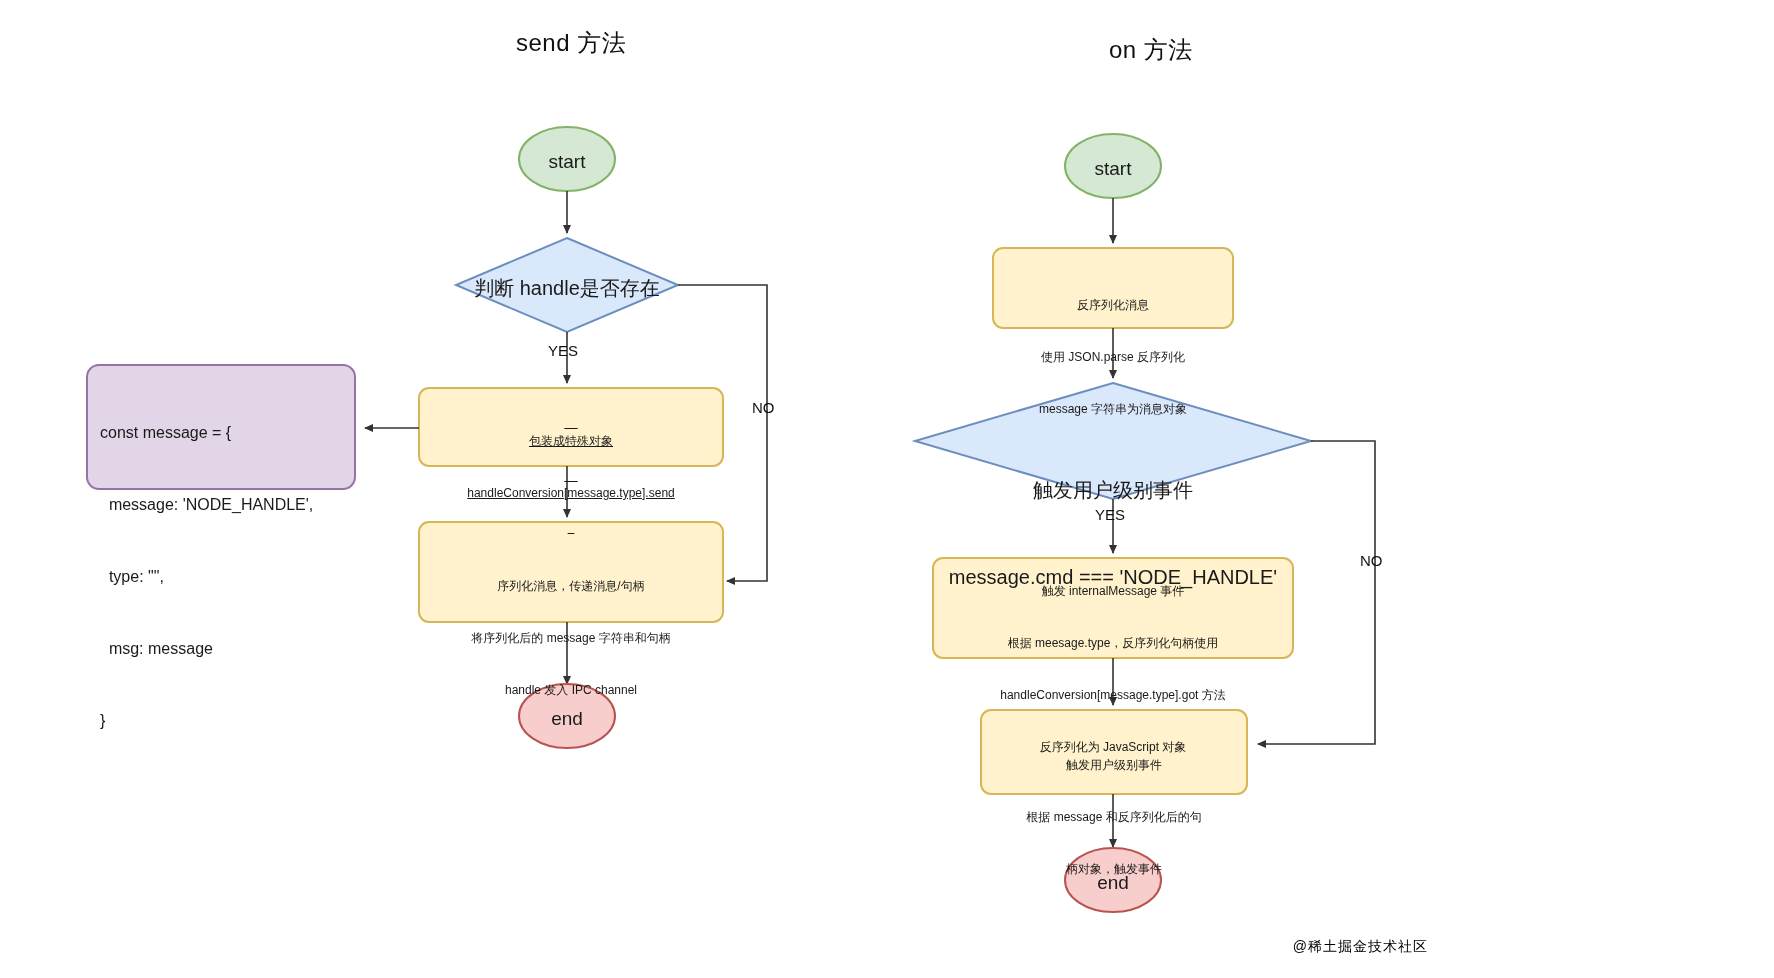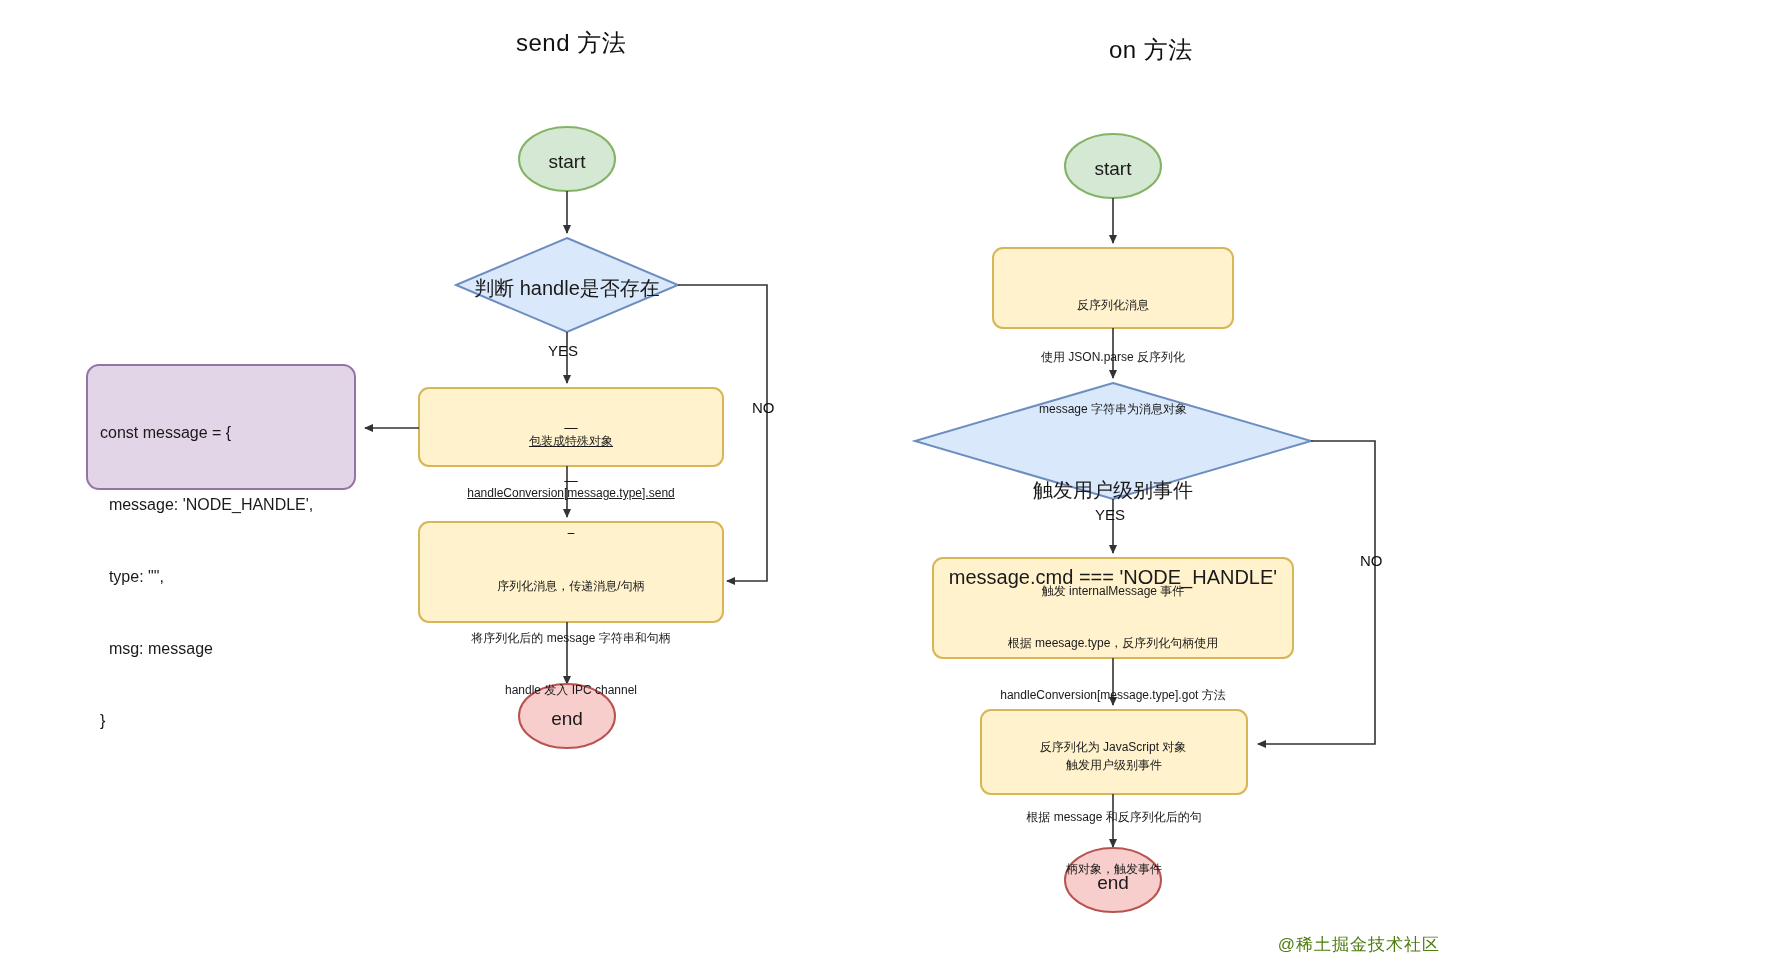--- a/index.html
+++ b/index.html
@@ -29,22 +29,22 @@
     pointer-events:none;
   }
   .terminal-text{font-size:19px;color:#1a1a1a;}
   .decision-text{font-size:20px;color:#1a1a1a;}
   .process-text{font-size:12px;color:#1a1a1a;}
   .note-text{font-size:16px;color:#1a1a1a;text-align:left;line-height:1.5;}
   .edge-label{
     position:absolute;font-size:15px;color:#111;white-space:nowrap;
   }
   .watermark{
-    position:absolute;right:20px;bottom:22px;
-    font-size:17px;color:#4d7c0f;white-space:nowrap;
+    position:absolute;right:32px;bottom:22px;
+    font-size:14px;color:#000000;white-space:nowrap;
     letter-spacing:1px;
   }
 </style>
 </head>
 <body>
 
 <div id="canvas">
 
   <svg viewBox="0 0 1774 978" xmlns="http://www.w3.org/2000/svg">
     <defs>

